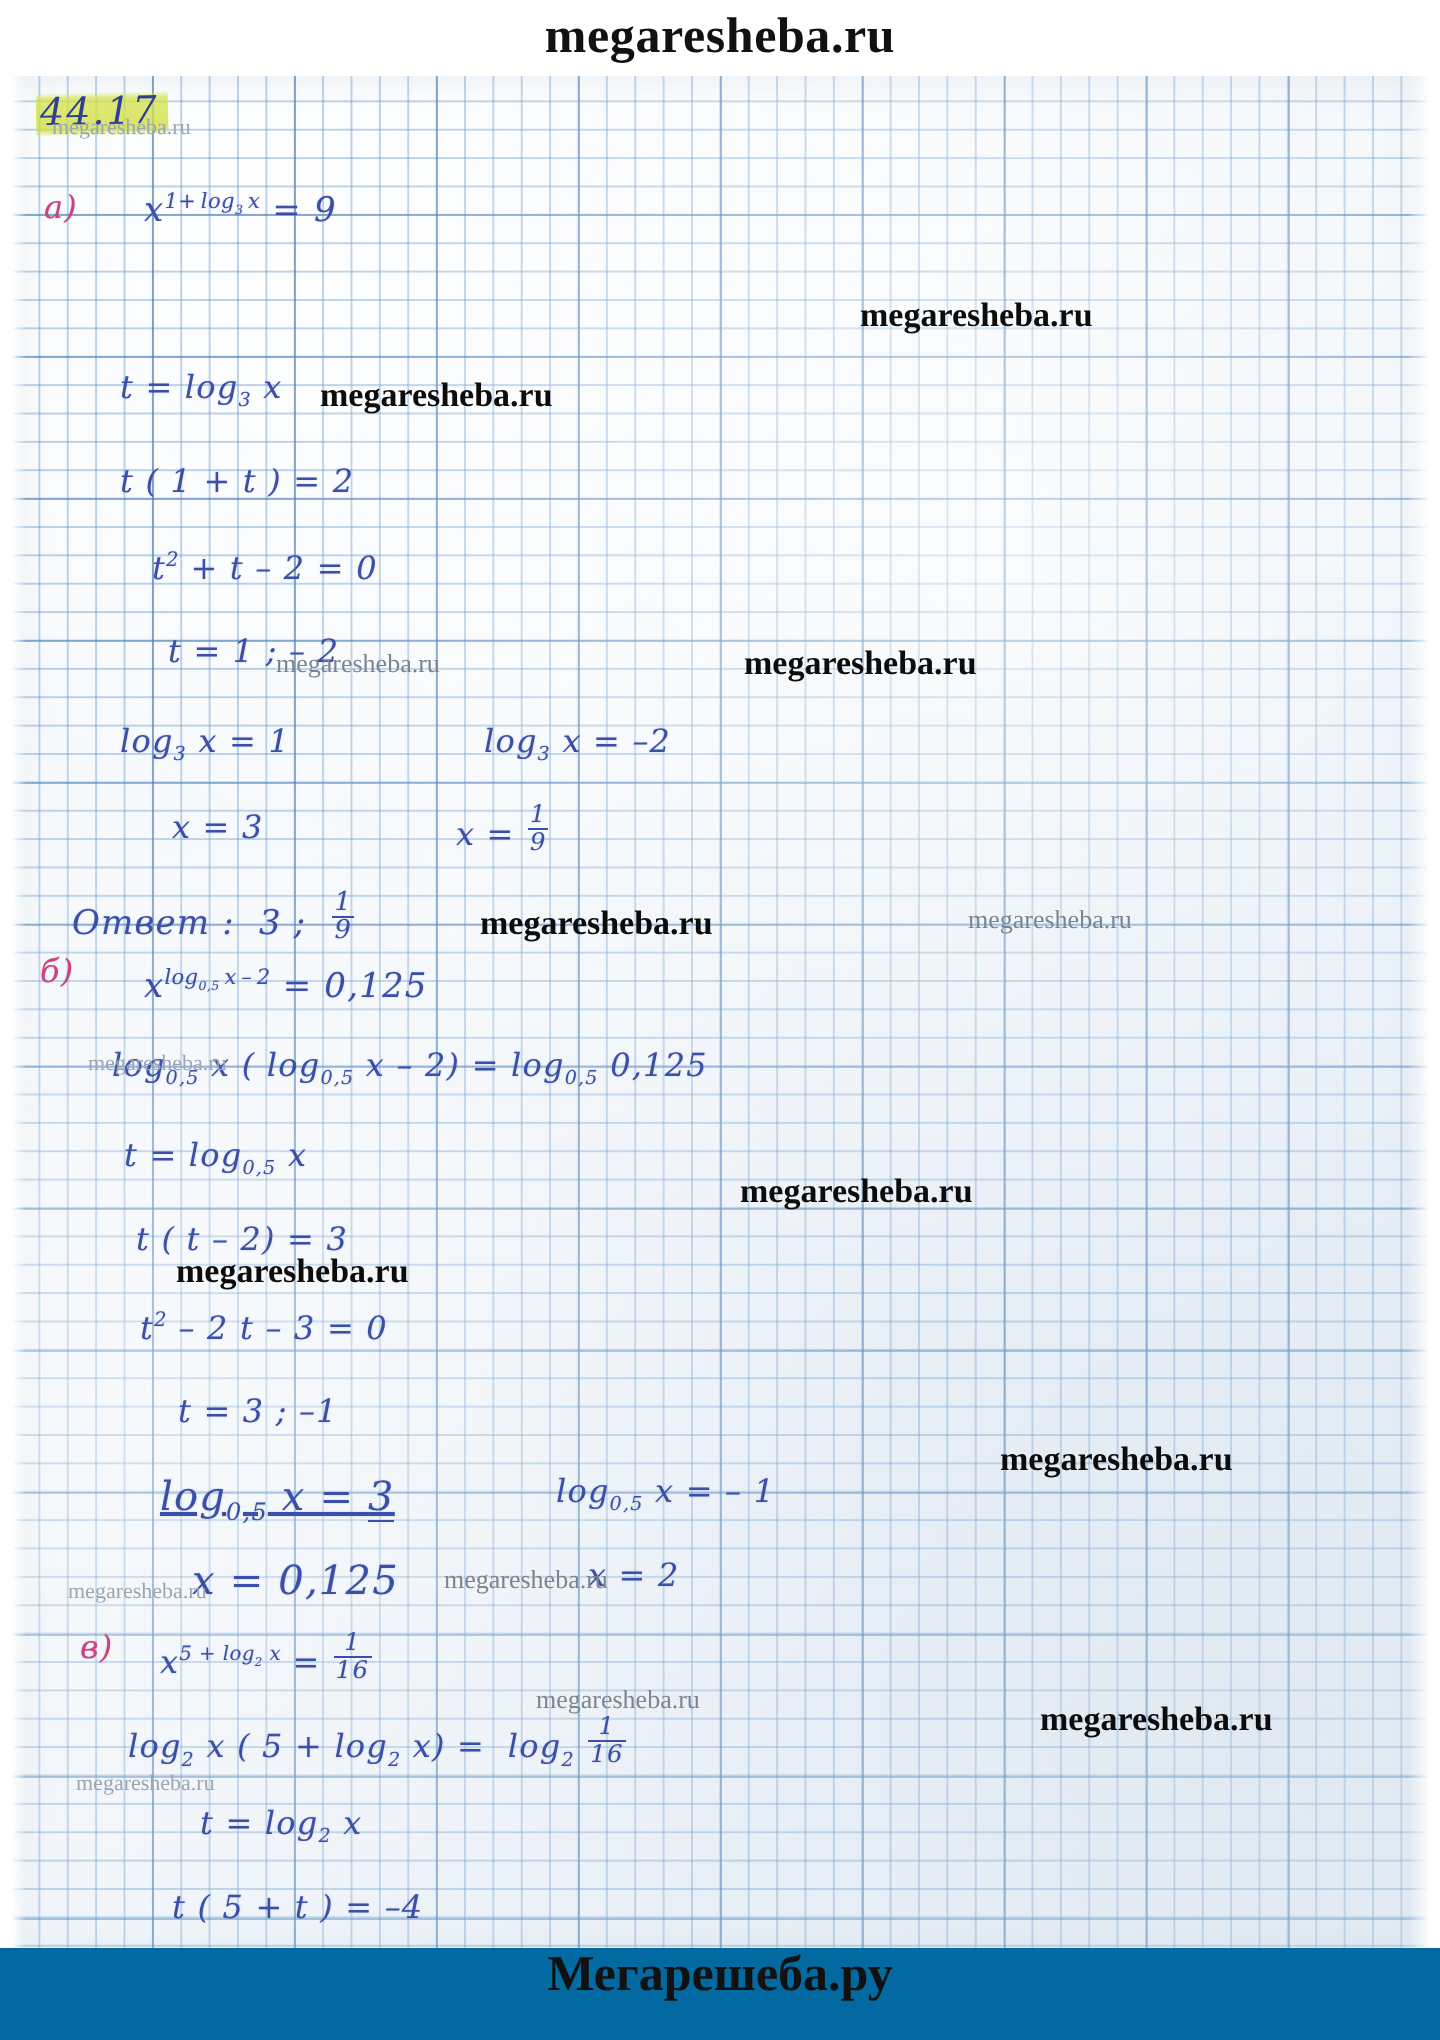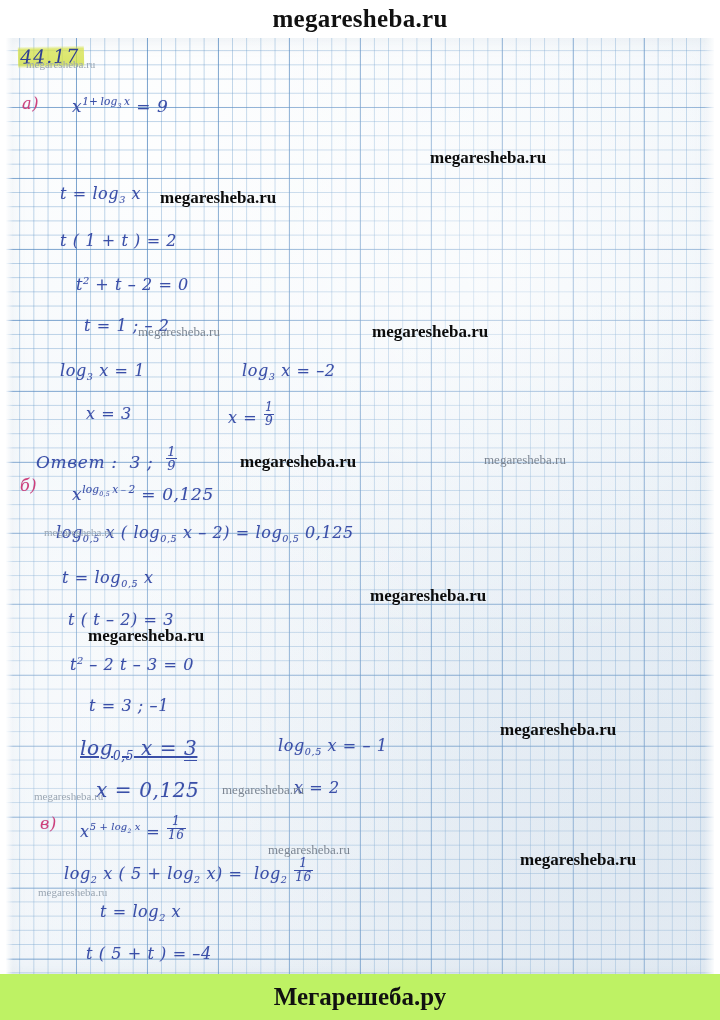--- a/index.html
+++ b/index.html
@@ -32,23 +32,22 @@
     font-size: 25px;
     font-weight: bold;
     color: #111111;
     letter-spacing: 0.3px;
   }
   .site-bottom {
     position: absolute;
     bottom: 0; left: 0;
     width: 720px;
     height: 46px;
-    background: #bef264;
+    background: #0369a1;
     display: flex;
-    align-items: center;
     justify-content: center;
     z-index: 40;
   }
   .site-bottom span {
     font-family: "Liberation Serif", serif;
     font-size: 25px;
     font-weight: bold;
     color: #111111;
   }
 

